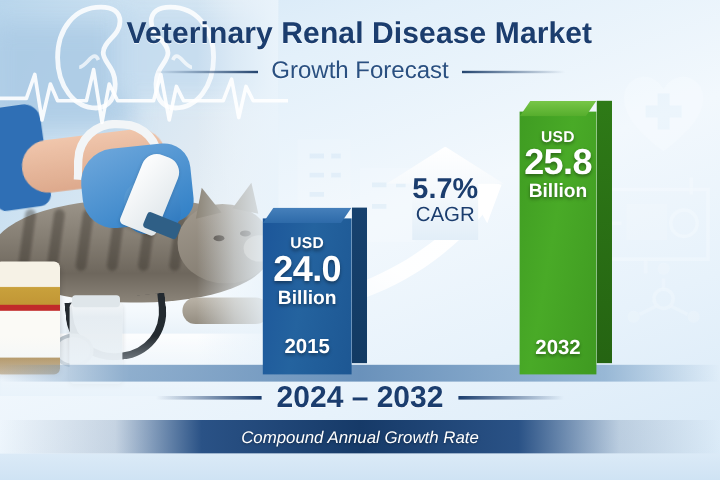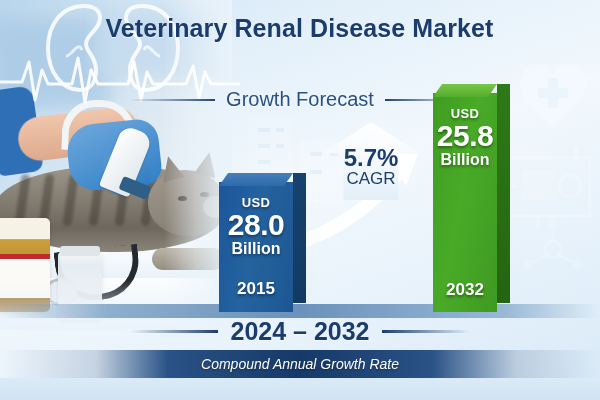--- a/index.html
+++ b/index.html
@@ -58,21 +58,21 @@
   #photo .fadeb{position:absolute;left:0;bottom:-2px;width:232px;height:52px;
       background:linear-gradient(180deg,rgba(238,245,251,0),rgba(233,243,251,1));}
 
   
   #ecg{position:absolute;left:0;top:38px;width:240px;height:80px;pointer-events:none;}
 
   
   #title{position:absolute;left:0;top:14px;width:599px;text-align:center;
          font-size:25px;font-weight:bold;color:#1b3d6e;letter-spacing:.1px;
          text-shadow:0 1px 0 rgba(255,255,255,.7);}
-  #subrow{position:absolute;left:0;top:48px;width:600px;display:flex;align-items:center;justify-content:center;gap:11px;margin-top:40px;}
+  #subrow{position:absolute;left:0;top:48px;width:600px;display:flex;align-items:center;justify-content:center;gap:11px;}
   #subrow .rule{width:86px;height:2px;background:linear-gradient(90deg,rgba(27,61,110,0),#24456f);}
   #subrow .rule.r2{background:linear-gradient(90deg,#24456f,rgba(27,61,110,0));}
   #subtitle{font-size:20px;color:#2a5081;white-space:nowrap;text-shadow:0 1px 0 rgba(255,255,255,.7);}
 
   
   #ground{position:absolute;left:0;top:304px;width:600px;height:14px;
       background:linear-gradient(90deg,rgba(140,175,205,0) 0%,rgba(110,150,190,.75) 18%,rgba(92,135,180,.9) 50%,rgba(120,160,198,.7) 84%,rgba(150,183,211,0) 100%);}
 
   
   .bar{position:absolute;}
@@ -234,21 +234,21 @@
     <path d="M2 132 C50 126 116 100 160 48 L170 54 C126 112 56 140 6 140 Z" fill="url(#gwhite)"></path>
     <path d="M148 26 L182 34 L170 66 Z" fill="#ffffff"></path>
   </svg>
 
   <div class="bar" id="bar2022">
     <div class="side"></div>
     <div class="face"></div>
     <div class="top"></div>
     <div class="stack">
       <div class="unit">USD</div>
-      <div class="value">28.0</div>
+      <div class="value">24.0</div>
       <div class="bn">Billion</div>
     </div>
     <div class="year">2015</div>
   </div>
 
   <div class="bar" id="bar2032">
     <div class="side"></div>
     <div class="face"></div>
     <div class="top"></div>
     <div class="stack">

